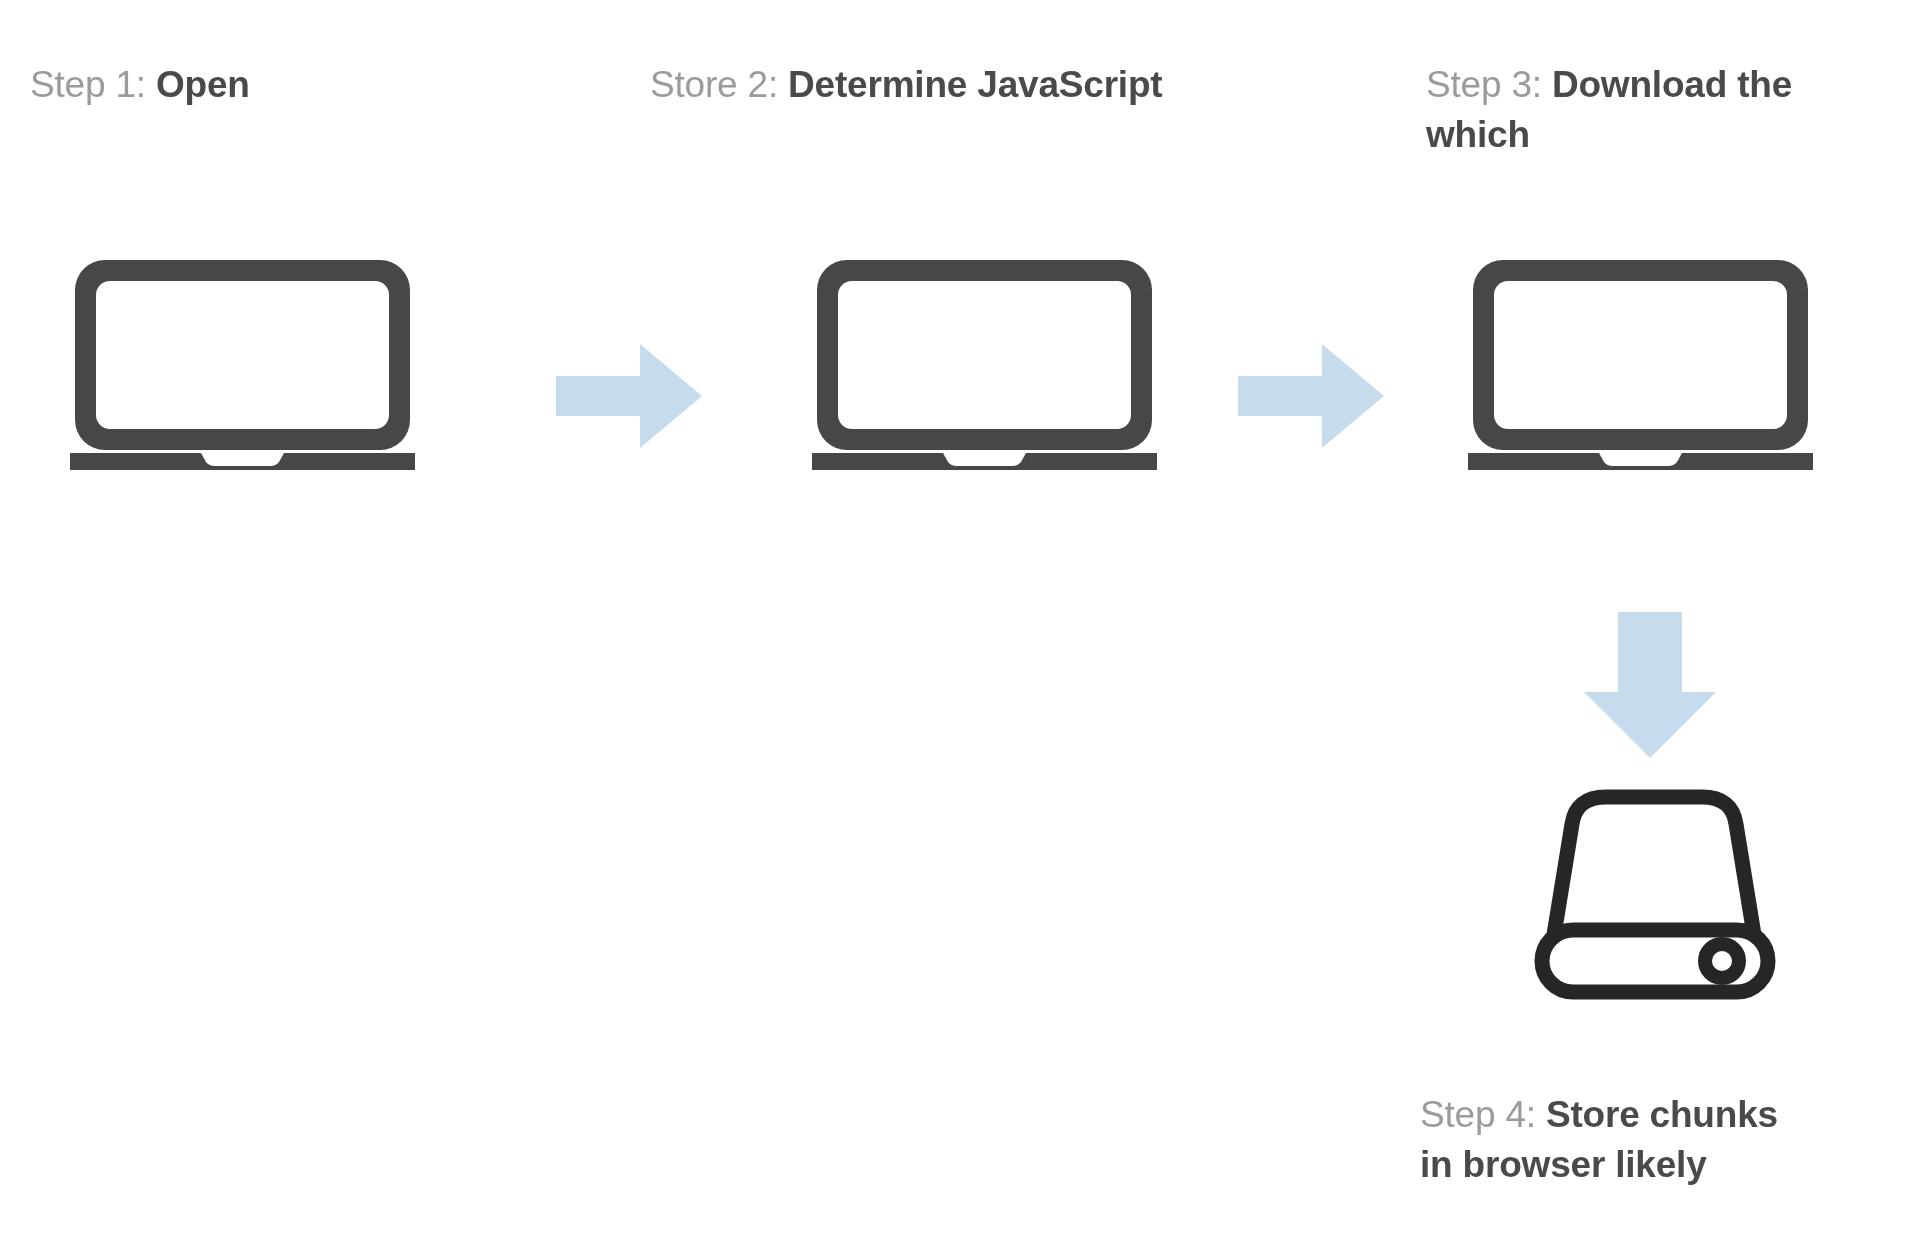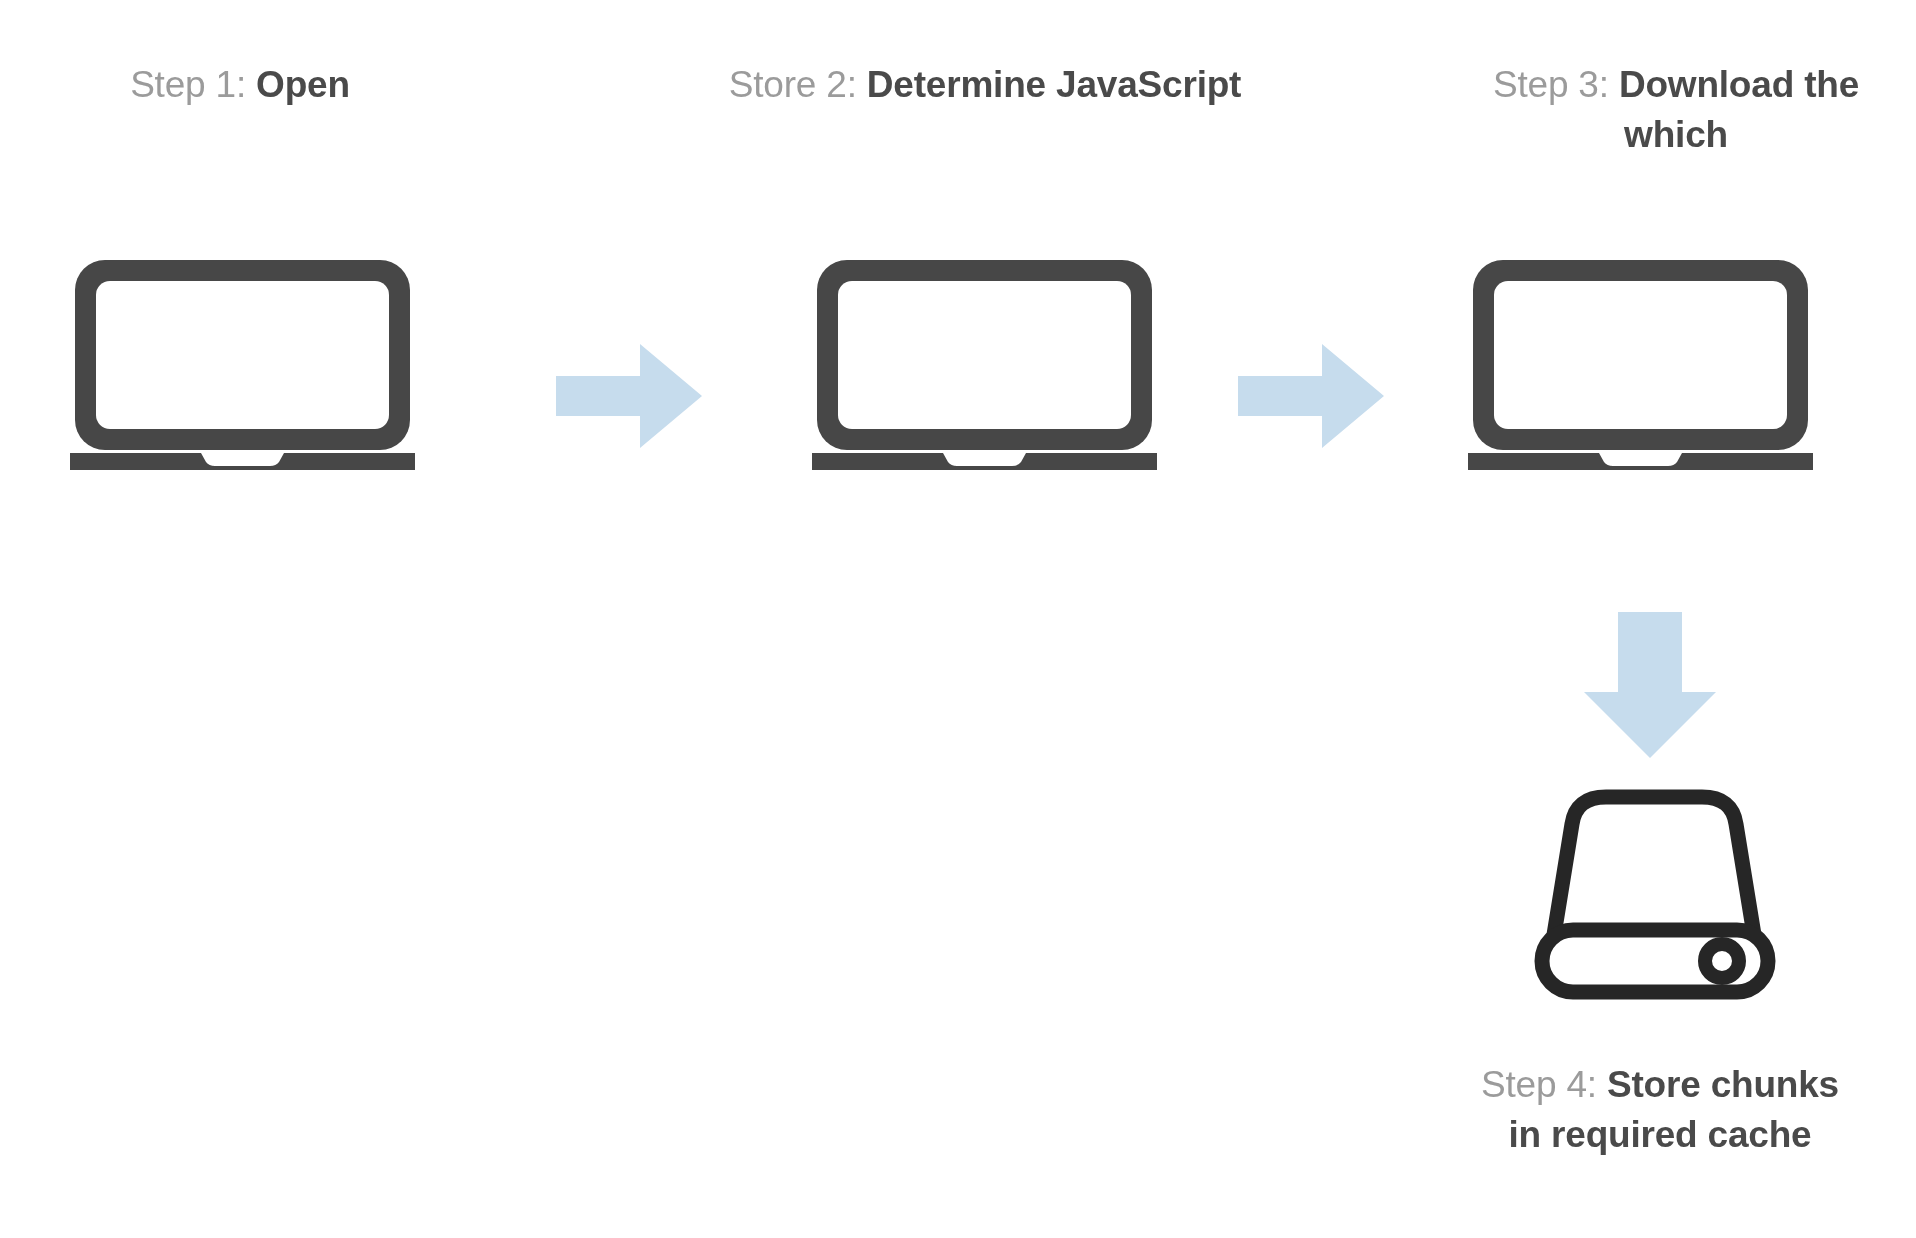--- a/index.html
+++ b/index.html
@@ -14,21 +14,20 @@
     position: relative;
     width: 1916px;
     height: 1238px;
     background: #ffffff;
     overflow: hidden;
   }
 
   
   .step-caption {
     position: absolute;
-    text-align: center;
     line-height: 1.34;
     font-size: 37px;
     letter-spacing: -0.2px;
   }
   .step-caption .step-label {
     color: #9b9b9b;
     font-weight: 400;
   }
   .step-caption .step-title {
     color: #4a4a4a;
@@ -130,18 +129,18 @@
       <g fill="none" stroke="#262626" stroke-width="15" stroke-linecap="round" stroke-linejoin="round">
         <path d="M 22 165 L 42 42 Q 46 15 76 15 L 172 15 Q 202 15 206 42 L 226 165"></path>
         <rect x="12" y="148" width="226" height="62" rx="31" ry="31" fill="#ffffff"></rect>
       </g>
       <g>
         <circle cx="192" cy="179" r="17" fill="none" stroke="#262626" stroke-width="14"></circle>
       </g>
     </svg>
   </div>
 
-  <div class="step-caption" style="left:1420px; top:1060px; width:480px;">
+  <div class="step-caption" style="left:1420px; top:1090px; width:480px;">
     <span class="step-label">Step 4: </span><span class="step-title">Store chunks</span><br>
-    <span class="step-title">in required cache</span>
+    <span class="step-title">in browser likely</span>
   </div>
 
 </div>
 
 </body></html>

